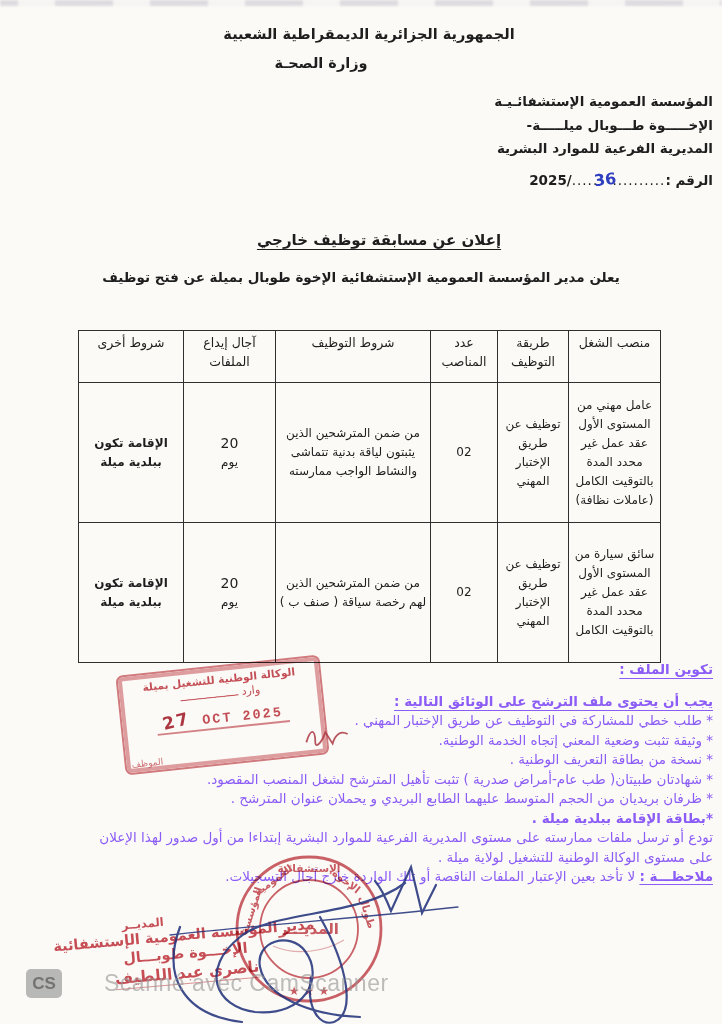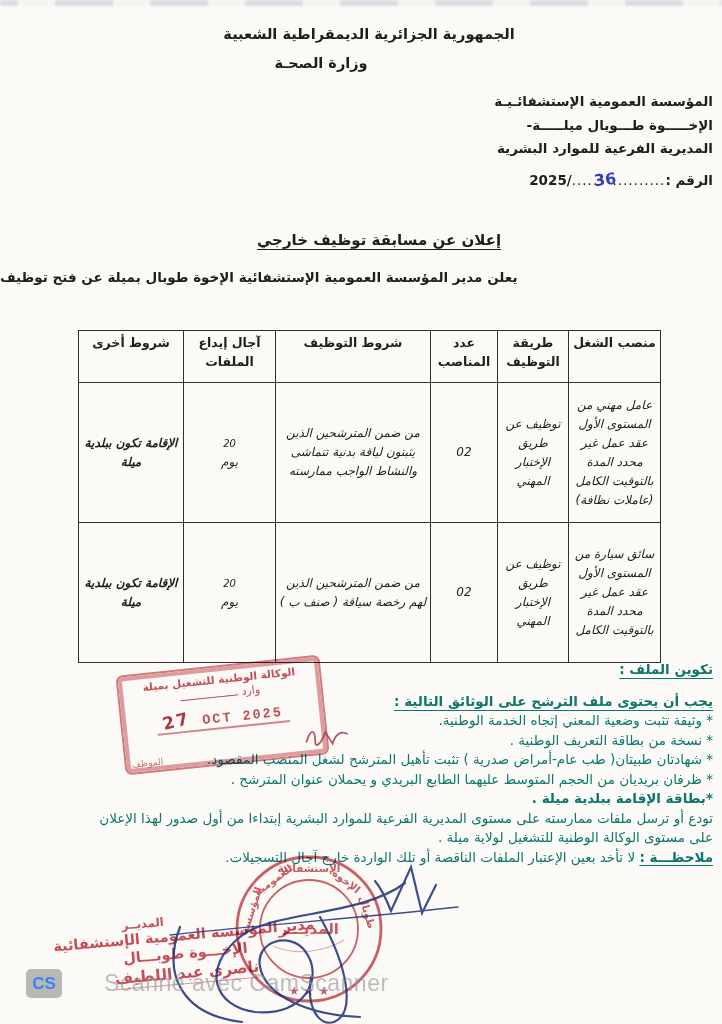--- a/index.html
+++ b/index.html
@@ -18,33 +18,33 @@
   .ref-line{display:flex;direction:rtl;justify-content:flex-start;align-items:baseline;
         margin-top:7px;font-weight:bold;}
   .ref-dots{letter-spacing:1px;font-weight:normal;}
   .ref-number{color:#2f3fbf;font-size:16px;font-weight:bold;margin:0 -4px;
         transform:rotate(-7deg);display:inline-block;}
   .ref-year{direction:ltr;unicode-bidi:isolate;}
   
   .doc-title{position:absolute;top:231px;left:0;width:100%;text-align:center;direction:rtl;
         font-size:15px;font-weight:bold;transform:translateX(18px);}
   .doc-title span{text-decoration:underline;text-underline-offset:4px;}
-  .intro{position:absolute;top:266px;left:0;width:100%;text-align:left;direction:rtl;
+  .intro{position:absolute;top:266px;left:0;width:100%;text-align:center;direction:rtl;
         font-size:13.5px;font-weight:bold;line-height:22px;}
   
   table.jobs{position:absolute;top:330px;left:78px;width:582px;height:320px;
         border-collapse:collapse;direction:rtl;table-layout:fixed;}
   table.jobs th,table.jobs td{border:1.5px solid #2f2f2f;padding:2px 3px;
         text-align:center;font-size:12px;line-height:19px;}
-  table.jobs th{font-weight:bold;vertical-align:top;height:47px;font-size:12.5px;}
-  table.jobs td{vertical-align:middle;height:135px;font-style:italic;}
-  .dl-val{font-size:10px;display:block;}
+  table.jobs th{font-weight:normal;vertical-align:top;height:47px;font-size:12.5px;}
+  table.jobs td{vertical-align:middle;height:135px;}
+  .dl-val{font-size:14px;display:block;}
   
   .files{position:absolute;top:660px;right:9px;width:706px;text-align:right;direction:rtl;
-        font-size:13.5px;line-height:19.5px;color:#0f766e;}
+        font-size:13.5px;line-height:19.5px;color:#8b5cf6;}
   .files .h1,.files .h2{font-weight:bold;text-decoration:underline;text-underline-offset:4px;}
   .files .h1{margin-bottom:12px;}
   .files .h2{}
   .files .item-bold{font-weight:bold;}
   .note-label{font-weight:bold;text-decoration:underline;text-underline-offset:3px;}
   
   .receipt-stamp{position:absolute;left:120px;top:665px;width:205px;height:100px;
         transform:rotate(-6deg);border:2.5px solid rgba(194,64,74,.75);border-radius:7px;
         box-shadow:inset 0 0 0 3px rgba(251,250,246,.0), inset 0 0 0 4px rgba(194,64,74,.55);
         color:#c2404a;direction:rtl;text-align:center;padding-top:6px;box-sizing:border-box;
@@ -65,21 +65,21 @@
         text-align:center;direction:rtl;color:#c23540;mix-blend-mode:multiply;opacity:.88;}
   .ds-small{font-size:11.5px;font-weight:bold;transform:translateX(-40px);}
   .ds-l1{font-size:14.5px;font-weight:bold;letter-spacing:.5px;}
   .ds-l2{font-size:14.5px;font-weight:bold;margin-top:2px;}
   .ds-l3{font-size:15.5px;font-weight:bold;margin-top:3px;display:inline-block;
         border-bottom:1.5px solid rgba(194,53,64,.6);padding-bottom:1px;}
   .signature{position:absolute;left:120px;top:855px;}
   
   .watermark{position:absolute;left:26px;top:969px;display:flex;align-items:center;gap:9px;
         font-family:"Liberation Sans",sans-serif;z-index:30;}
-  .wm-logo{width:36px;height:29px;background:rgba(130,130,130,.55);color:#3b82f6;
+  .wm-logo{width:36px;height:29px;background:rgba(130,130,130,.55);color:#737373;
         border-radius:5px;display:flex;align-items:center;justify-content:center;
         font-size:17px;font-weight:bold;}
   .wm-text{color:rgba(150,150,150,.62);font-size:23px;letter-spacing:.5px;margin-left:33px;}
 </style>
 </head>
 <body>
 
 <div class="page">
   <div class="edge-top"></div>
 
@@ -145,20 +145,21 @@
         <span>يوم</span>
       </td>
       <td style="font-weight:bold">الإقامة تكون ببلدية ميلة</td>
     </tr>
   </tbody>
     </table>
 
   <div class="files">
     <div class="h1">تكوين الملف :</div>
     <div class="h2">يجب أن يحتوى ملف الترشح على الوثائق التالية :</div>
+    <div>* طلب خطي للمشاركة في التوظيف عن طريق الإختبار المهني .</div>
     <div>* وثيقة تثبت وضعية المعني إتجاه الخدمة الوطنية.</div>
     <div>* نسخة من بطاقة التعريف الوطنية .</div>
     <div>* شهادتان طبيتان( طب عام-أمراض صدرية ) تثبت تأهيل المترشح لشغل المنصب المقصود.</div>
     <div>* ظرفان بريديان من الحجم المتوسط عليهما الطابع البريدي و يحملان عنوان المترشح .</div>
     <div class="item-bold">*بطاقة الإقامة ببلدية ميلة .</div>
     <div>تودع أو ترسل ملفات ممارسته على مستوى المديرية الفرعية للموارد البشرية إبتداءا من أول صدور لهذا الإعلان</div>
     <div>على مستوى الوكالة الوطنية للتشغيل لولاية ميلة .</div>
     <div>
       <span class="note-label">ملاحظـــة :</span><span> لا تأخد بعين الإعتبار الملفات الناقصة أو تلك الواردة خارج آجال التسجيلات.</span>
     </div>

